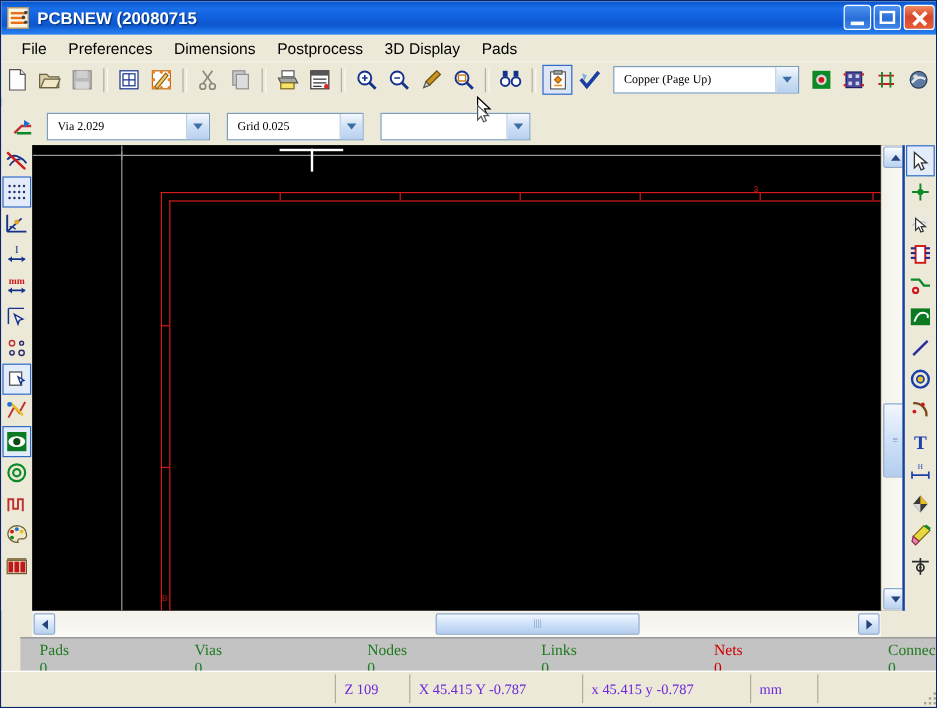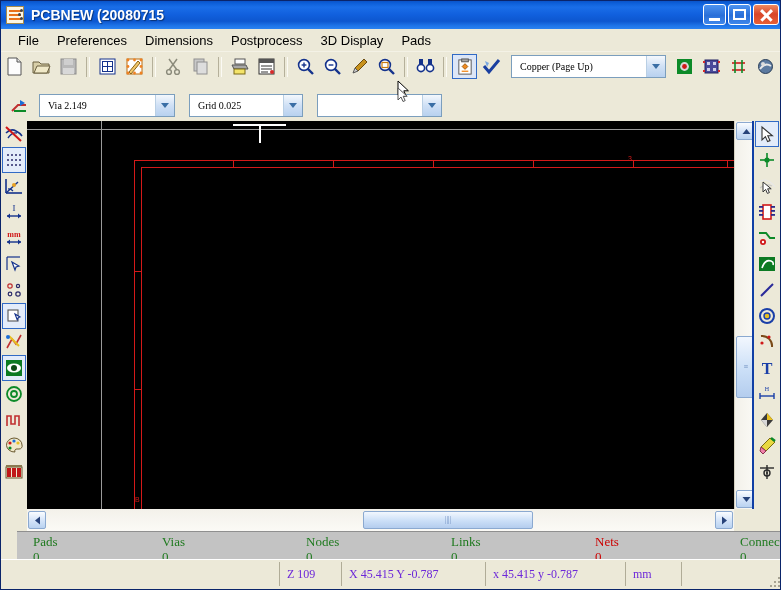--- a/index.html
+++ b/index.html
@@ -614,21 +614,21 @@
 
     <div class="tbtn" style="margin-left:6px;">
       <svg width="19" height="19" viewBox="0 0 19 19">
         <path d="M2 15 l6 -6 h8" fill="none" stroke="#c03030" stroke-width="2"></path>
         <path d="M4 15 h12" fill="none" stroke="#0c8a28" stroke-width="2"></path>
         <path d="M10 4 l5 3 l-5 3 z" fill="#1a6ed8"></path>
       </svg>
     </div>
 
     <div class="combo" style="width:136px; margin-left:6px;">
-      <div class="ctext">Via 2.149</div>
+      <div class="ctext">Via 2.029</div>
       <div class="carrow"></div>
     </div>
 
     <div class="combo" style="width:114px; margin-left:14px;">
       <div class="ctext">Grid 0.025</div>
       <div class="carrow"></div>
     </div>
 
     <div class="combo" style="width:125px; margin-left:14px;">
       <div class="ctext"></div>

